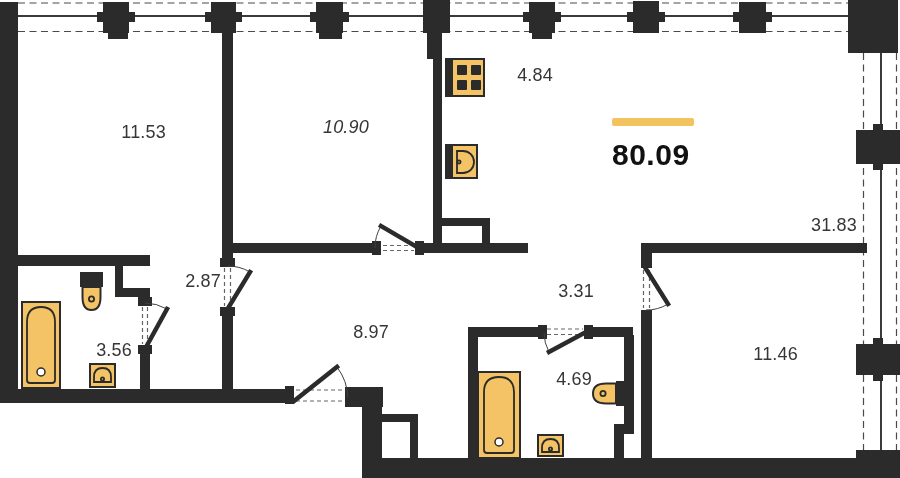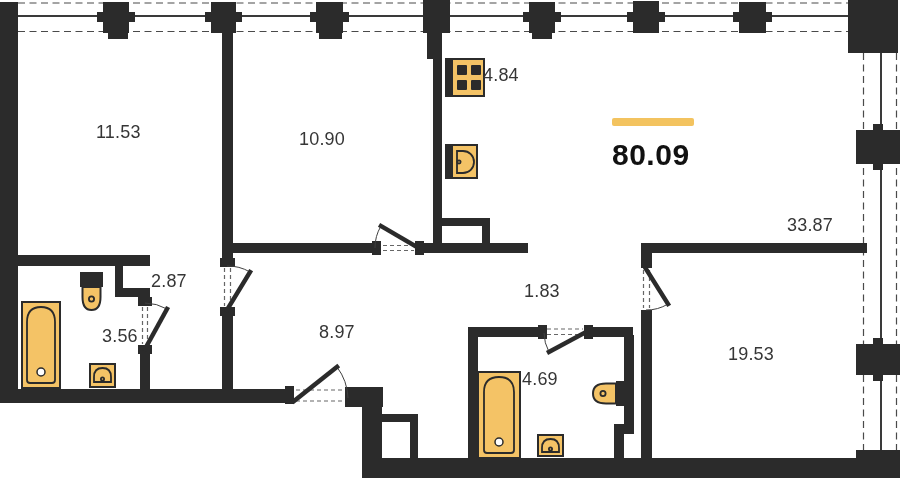--- a/index.html
+++ b/index.html
@@ -2,21 +2,21 @@
 <html><head>
 <meta charset="utf-8">
 <style>
   html,body{margin:0;padding:0;background:#fff;}
   .plan{
     position:relative;width:900px;height:478px;background:#ffffff;overflow:hidden;
     font-family:"Liberation Sans","DejaVu Sans",sans-serif;
   }
   .plan svg{position:absolute;left:0;top:0;}
   .room-label{
-    position:absolute;width:70px;text-align:left;
+    position:absolute;width:70px;text-align:right;
     font-size:18px;line-height:20px;color:#363636;letter-spacing:0.2px;
   }
   .total-block{position:absolute;left:612px;top:118px;width:84px;}
   .total-bar{width:82px;height:8px;background:#f3c35f;border-radius:2px;}
   .total-value{
     margin-top:12px;font-size:30px;font-weight:bold;color:#111111;letter-spacing:0.5px;
   }
   .wall{fill:#2b2b2b;}
   .winline{stroke:#3a3a3a;stroke-width:2;}
   .windash{stroke:#4a4a4a;stroke-width:1.2;stroke-dasharray:7 4.5;fill:none;}
@@ -205,28 +205,28 @@
       <circle class="fixline" cx="603" cy="393.5" r="2.6"></circle>
     </g>
     <g>
       <rect class="fix" x="538" y="435" width="25" height="21"></rect>
       <path class="fixline" d="M542,452 v-4 q0,-9 8.5,-9 q8.5,0 8.5,9 v4 z"></path>
       <circle class="fixline" cx="550.5" cy="449" r="1.6"></circle>
     </g>
   </svg>
 
   <div class="room-label" style="left:96px;top:122px;">11.53</div>
-  <div class="room-label" style="left:299px;top:129px;">10.90</div>
+  <div class="room-label" style="left:299px;top:117px;font-style:italic;">10.90</div>
   <div class="room-label" style="left:483px;top:65px;">4.84</div>
-  <div class="room-label" style="left:787px;top:215px;">33.87</div>
+  <div class="room-label" style="left:787px;top:215px;">31.83</div>
   <div class="room-label" style="left:151px;top:271px;">2.87</div>
-  <div class="room-label" style="left:62px;top:326px;padding-left:40px;">3.56</div>
+  <div class="room-label" style="left:62px;top:340px;">3.56</div>
   <div class="room-label" style="left:319px;top:322px;">8.97</div>
-  <div class="room-label" style="left:524px;top:281px;">1.83</div>
+  <div class="room-label" style="left:524px;top:281px;">3.31</div>
   <div class="room-label" style="left:522px;top:369px;">4.69</div>
-  <div class="room-label" style="left:728px;top:344px;">19.53</div>
+  <div class="room-label" style="left:728px;top:344px;">11.46</div>
 
   <div class="total-block">
     <div class="total-bar"></div>
     <div class="total-value">80.09</div>
   </div>
 
 </div>
 
 </body></html>

